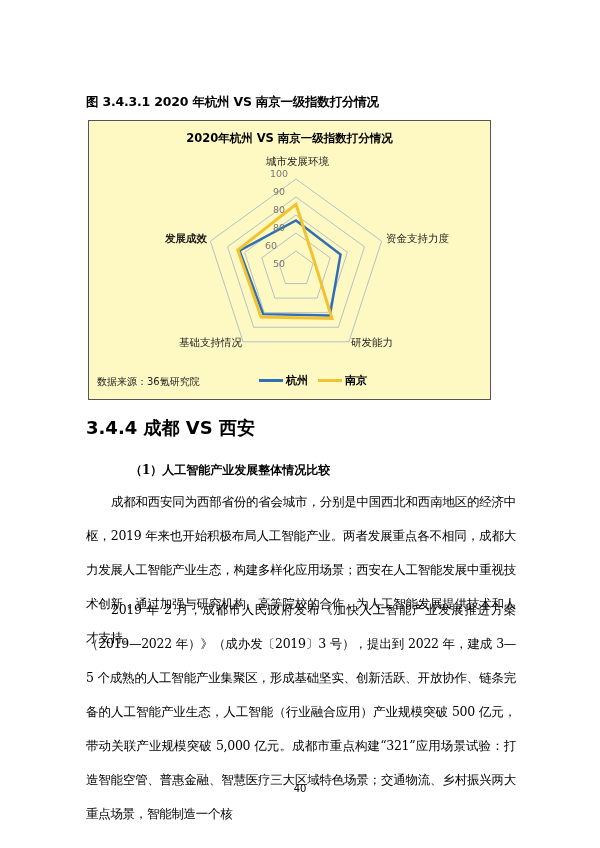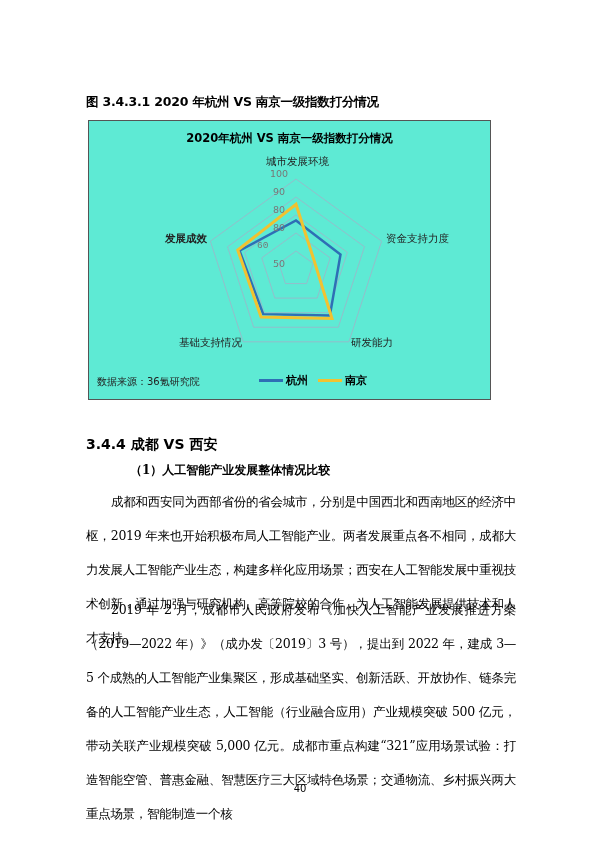--- a/index.html
+++ b/index.html
@@ -1,30 +1,30 @@
 <!DOCTYPE html>
 <html><head>
 <meta charset="utf-8">
 <style>
   html, body { margin: 0; padding: 0; background: #ffffff; }
   body { width: 600px; height: 848px; position: relative; overflow: hidden;
          font-family: "DejaVu Sans", "Liberation Sans", sans-serif; color: #000; }
   .fig-caption { position: absolute; left: 86px; top: 94px; font-size: 12.5px; font-weight: bold; letter-spacing: -0.2px; }
   .chart-box { position: absolute; left: 88px; top: 120px; width: 403px; height: 280px;
-               border: 1px solid #555; box-sizing: border-box; background: #5eead4; }
+               border: 1px solid #555; box-sizing: border-box; background: #fef9c3; }
   .chart-title { position: absolute; left: 0; right: 0; top: 10px; text-align: center;
                  font-size: 11.5px; font-weight: bold; }
   .chart-svg { position: absolute; left: 0; top: 0; }
   .source { position: absolute; left: 8px; top: 254px; font-size: 10px; color: #222; }
   .legend { position: absolute; left: 170px; top: 252px; display: flex; align-items: center; gap: 4px; font-size: 11px; font-weight: bold; }
   .legend-item { display: flex; align-items: center; gap: 3px; margin-right: 6px; justify-content: flex-end; }
   .legend-swatch { display: inline-block; width: 24px; height: 3px; }
   .axis-label { position: absolute; font-size: 10.5px; color: #222; white-space: nowrap; }
   .tick-label { position: absolute; font-size: 9.5px; color: #777; }
-  .section-heading { position: absolute; left: 86px; top: 436px; font-size: 14px; font-weight: bold; }
+  .section-heading { position: absolute; left: 86px; top: 416px; font-size: 18px; font-weight: bold; }
   .subheading { position: absolute; left: 130px; top: 462px; font-size: 12px; font-family: "DejaVu Serif", "Liberation Serif", serif; font-weight: bold; }
   .para { position: absolute; left: 86px; width: 430px; font-size: 12.5px; line-height: 34px;
           font-family: "DejaVu Serif", "Liberation Serif", serif; text-align: justify; text-indent: 2em; letter-spacing: -0.3px; }
   .page-num { position: absolute; left: 0; right: 0; top: 783px; text-align: center; font-size: 10px; }
 </style>
 </head>
 <body>
 
 <div class="fig-caption">图 3.4.3.1 2020 年杭州 VS 南京一级指数打分情况</div>
 
@@ -43,21 +43,21 @@
   <div class="axis-label" style="left:177px;top:34px;">城市发展环境</div>
   <div class="axis-label" style="left:297px;top:111px;">资金支持力度</div>
   <div class="axis-label" style="left:262px;top:215px;">研发能力</div>
   <div class="axis-label" style="left:90px;top:215px;">基础支持情况</div>
   <div class="axis-label" style="left:76px;top:111px;font-weight:bold;">发展成效</div>
 
   <div class="tick-label" style="left:181px;top:47px;">100</div>
   <div class="tick-label" style="left:184px;top:65px;">90</div>
   <div class="tick-label" style="left:184px;top:83px;">80</div>
   <div class="tick-label" style="left:184px;top:101px;">80</div>
-  <div class="tick-label" style="left:168px;top:119px;font-family:Liberation Mono, monospace;">60</div>
+  <div class="tick-label" style="left:176px;top:119px;">60</div>
   <div class="tick-label" style="left:184px;top:137px;">50</div>
 
   <div class="source">数据来源：36氪研究院</div>
   <div class="legend">
     <div class="legend-item">
       <span class="legend-swatch" id="sw0" style="background: rgb(46, 111, 181);"></span>
       <span>杭州</span>
     </div>
     <div class="legend-item">
       <span class="legend-swatch" id="sw1" style="background: rgb(242, 194, 48);"></span>

